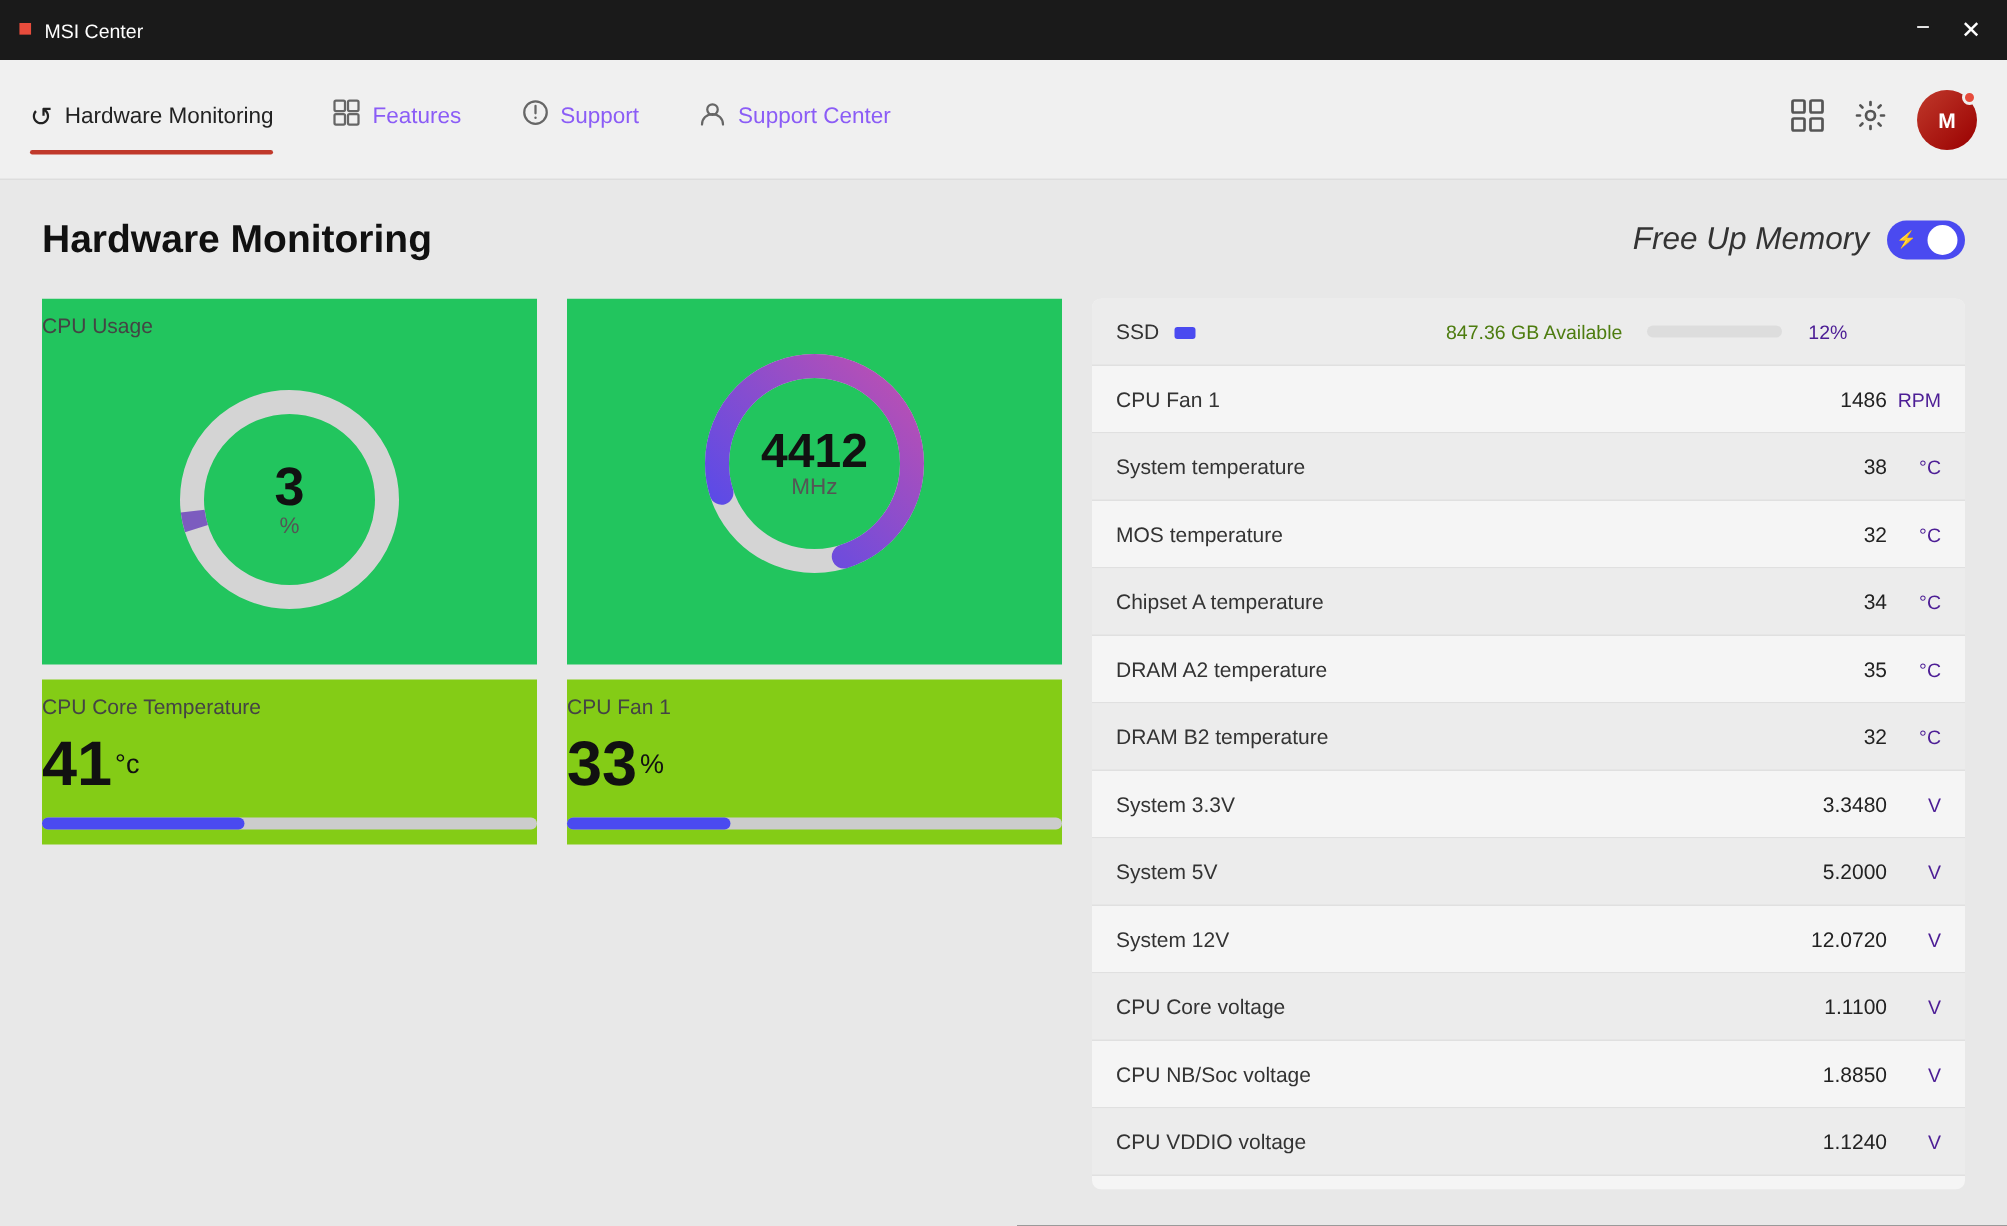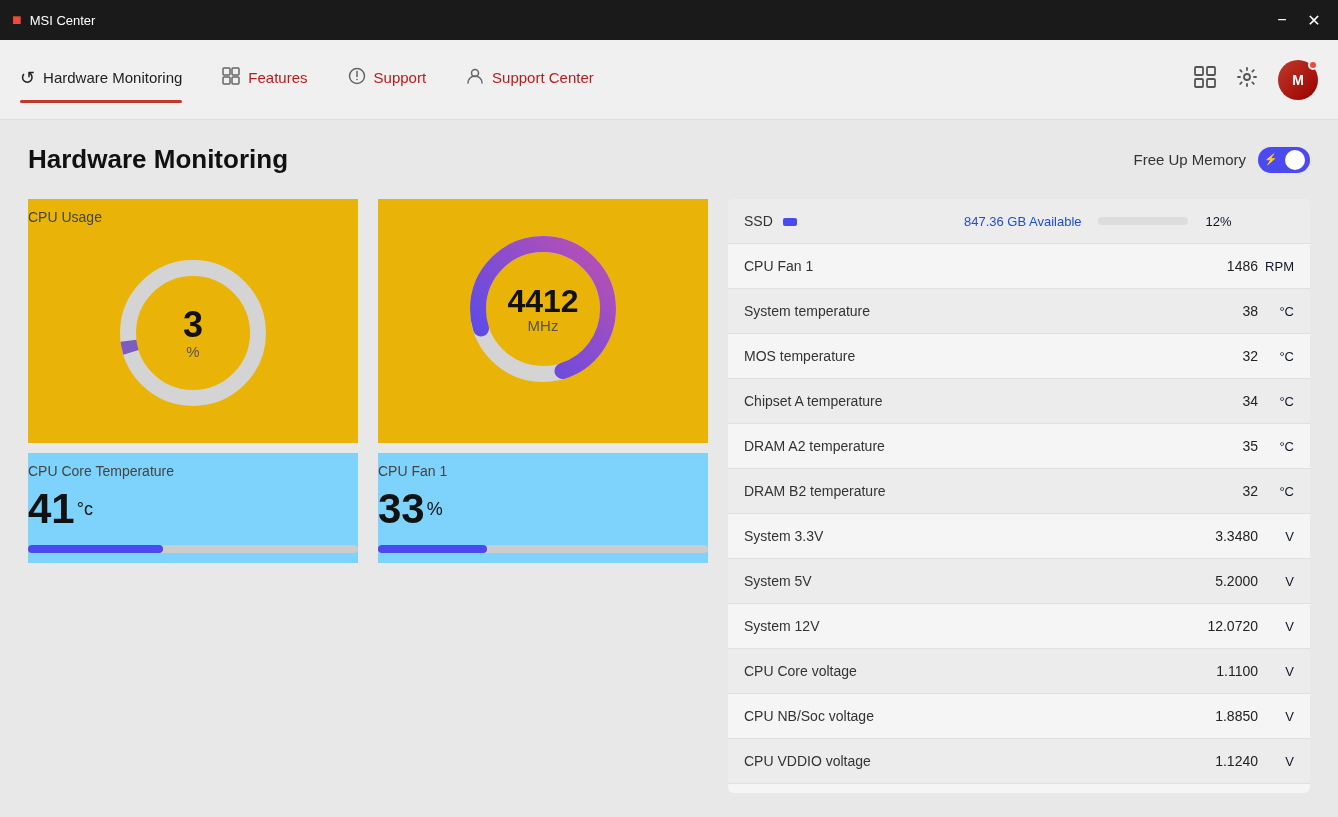--- a/index.html
+++ b/index.html
@@ -27,21 +27,21 @@
       display: flex;
       align-items: center;
       padding: 0 20px;
       gap: 40px;
       border-bottom: 1px solid #ddd;
       justify-content: space-between;
     }
     .nav-left { display: flex; align-items: center; gap: 40px; }
     .nav-item {
       display: flex; align-items: center; gap: 8px;
-      color: #b91c1c; font-size: 15px; cursor: pointer;
+      color: #8b5cf6; font-size: 15px; cursor: pointer;
       padding-bottom: 4px;
       position: relative;
     }
     .nav-item.active { color: #222; font-weight: 500; }
     .nav-item.active::after {
       content: '';
       position: absolute;
       bottom: -10px;
       left: 0; right: 0;
       height: 3px;
@@ -71,21 +71,21 @@
       flex-direction: column;
       padding: 24px 28px;
       overflow: hidden;
     }
     .page-header {
       display: flex; align-items: center; justify-content: space-between;
       margin-bottom: 24px;
     }
     .page-title { font-size: 26px; font-weight: 700; color: #111; }
     .free-memory-area { display: flex; align-items: center; gap: 12px; }
-    .free-memory-label { font-size: 15px; color: #333; }
+    .free-memory-label { font-size: 21px; color: #333; font-style: italic; }
     .toggle-btn {
       width: 52px; height: 26px; background: #4a4af0;
       border-radius: 13px; display: flex; align-items: center;
       padding: 3px 5px; cursor: pointer;
       justify-content: flex-end;
     }
     .toggle-knob {
       width: 20px; height: 20px; background: white;
       border-radius: 50%;
     }
@@ -100,21 +100,21 @@
       flex: 0 0 680px;
       display: flex;
       flex-direction: column;
       gap: 10px;
     }
     .gauges-row {
       display: flex; gap: 20px;
     }
     .gauge-card {
       flex: 1;
-      background: #eab308;
+      background: #22c55e;
       padding: 10px 0;
     }
     .gauge-label { font-size: 14px; color: #444; margin-bottom: 8px; }
 
     
     .donut-container {
       display: flex; justify-content: center; align-items: center;
       height: 200px;
     }
     .donut-wrap { position: relative; width: 160px; height: 160px; }
@@ -123,21 +123,21 @@
       position: absolute; top: 50%; left: 50%; transform: translate(-50%, -50%);
       text-align: center;
     }
     .donut-value { font-size: 36px; font-weight: 700; color: #111; line-height: 1; }
     .donut-unit { font-size: 15px; color: #555; }
 
     
     .bottom-row { display: flex; gap: 20px; }
     .metric-card {
       flex: 1;
-      background: #7dd3fc;
+      background: #84cc16;
       padding: 10px 0;
     }
     .metric-label { font-size: 14px; color: #444; margin-bottom: 6px; }
     .metric-value-row { display: flex; align-items: center; gap: 2px; }
     .metric-big { font-size: 42px; font-weight: 700; color: #111; }
     .metric-sup { font-size: 18px; color: #111; }
     .metric-bar-bg {
       height: 8px; background: #ccc; border-radius: 4px;
       margin-top: 12px; width: 100%;
     }
@@ -161,21 +161,21 @@
       padding: 14px 16px;
       border-bottom: 1px solid #e0e0e0;
       font-size: 14px;
       color: #333;
     }
     .stat-row:nth-child(odd) { background: #ececec; }
     .stat-row:nth-child(even) { background: #f5f5f5; }
     .stat-name { flex: 0 0 220px; font-size: 14px; color: #333; }
     .stat-bar-area { flex: 1; display: flex; align-items: center; gap: 8px; }
     .stat-value { min-width: 70px; text-align: right; font-size: 14px; color: #222; font-weight: 500; }
-    .stat-unit { min-width: 36px; text-align: right; font-size: 13px; color: #0f172a; }
+    .stat-unit { min-width: 36px; text-align: right; font-size: 13px; color: #4c1d95; }
 
     .ssd-bar-bg { width: 90px; height: 8px; background: #ddd; border-radius: 4px; overflow: hidden; display: inline-block; margin-left: 8px; vertical-align: middle; }
     .ssd-bar-fill { height: 8px; background: #4a4af0; border-radius: 4px; }
   </style>
 </head>
 <body>
 
 <div class="title-bar">
   <div class="title-bar-left">
     <span style="color:#e74c3c; font-size:16px;">■</span>
@@ -332,21 +332,21 @@
         </div>
       </div>
     </div>
 
     <div class="right-panel" id="stats-panel">
     <div class="stat-row">
       <span class="stat-name">SSD
         <span style="display:inline-block;width:14px;height:8px;background:#4a4af0;border-radius:2px;margin-left:6px;vertical-align:middle;"></span>
       </span>
       <span class="stat-bar-area">
-        <span style="font-size:13px;color:#1d4ed8;">847.36 GB Available</span>
+        <span style="font-size:13px;color:#4d7c0f;">847.36 GB Available</span>
         <span class="ssd-bar-bg">
           <span class="ssd-bar-fill" style="width:12%;"></span>
         </span>
         <span class="stat-unit">12%</span>
       </span>
     </div>
         <div class="stat-row">
       <span class="stat-name">CPU Fan 1</span>
       <span class="stat-bar-area"></span>
       <span class="stat-value">1486</span>

